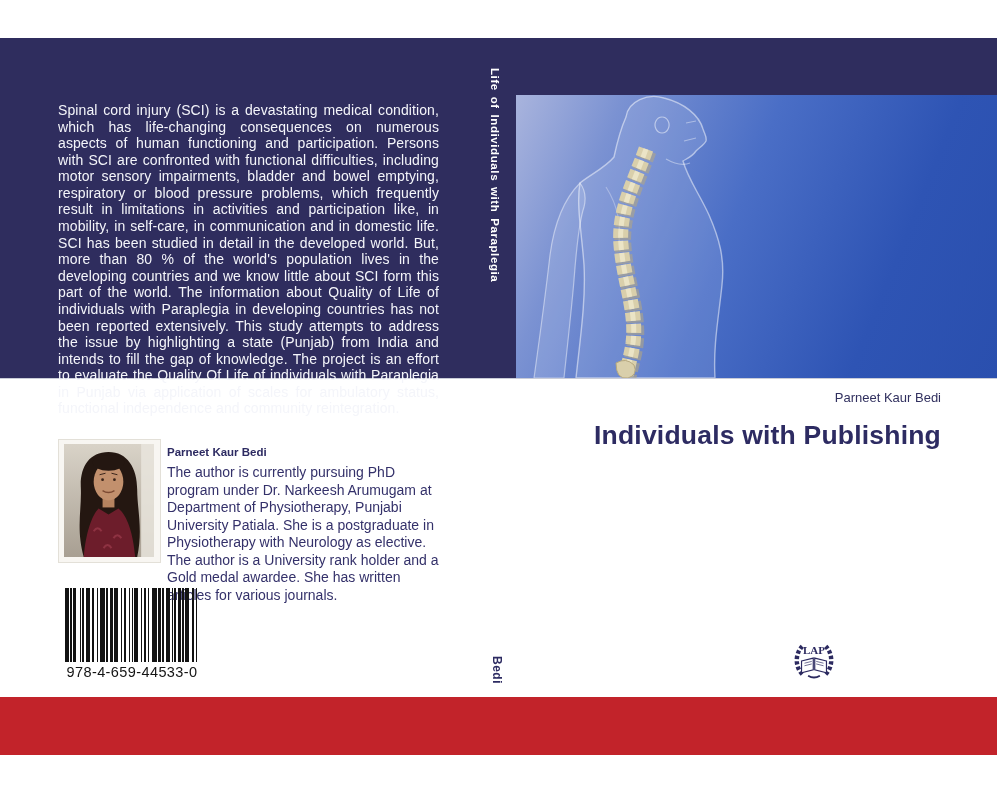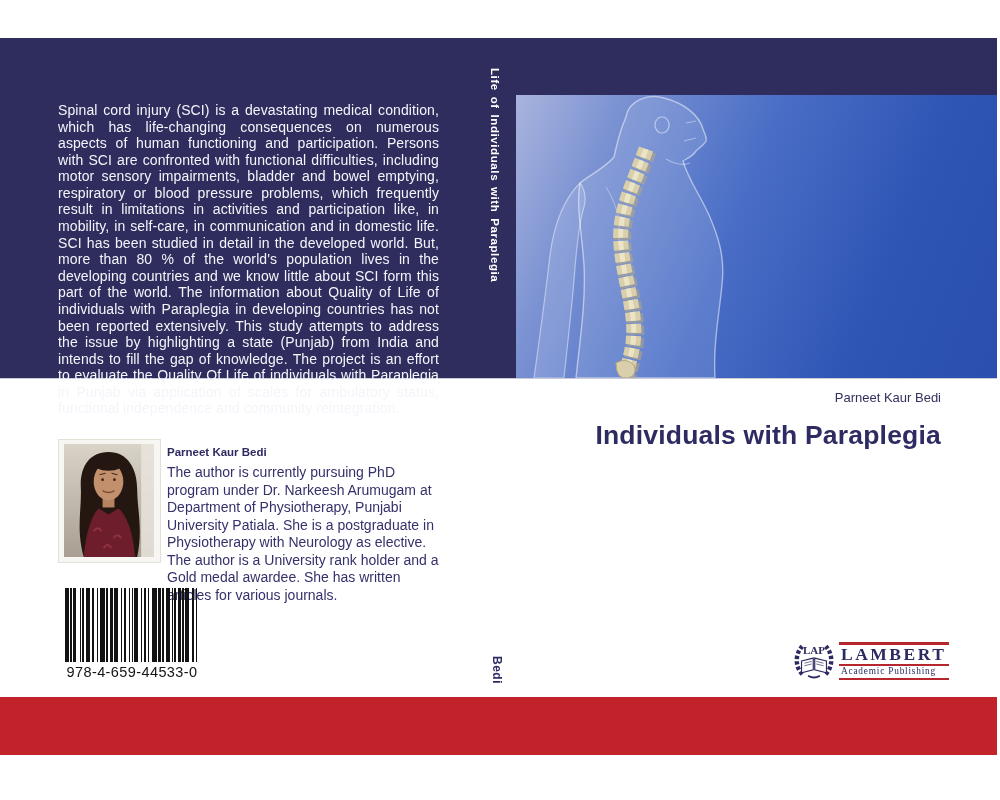--- a/index.html
+++ b/index.html
@@ -90,21 +90,21 @@
       <path d="M130,54 C118,88 102,116 105,150 C108,188 121,216 117,248 C115,262 112,270 110,280" fill="none" stroke="#d9cfab" stroke-width="15" stroke-dasharray="9 3"></path>
       <path d="M130,54 C118,88 102,116 105,150 C108,188 121,216 117,248 C115,262 112,270 110,280" fill="none" stroke="#efe8cd" stroke-width="5" stroke-dasharray="9 3" opacity="0.8"></path>
 
       <path d="M100,268 q10,-6 18,2 q4,10 -6,13 q-12,2 -12,-15 Z" fill="#d9cfab" stroke="#b6a87e" stroke-width="1"></path>
     </svg>
   </div>
 
   <div class="author-top-name">Parneet Kaur Bedi</div>
 
   <div class="front-title">
-    <div>Individuals with Paraplegia</div>
+    <div>Individuals with Publishing</div>
   </div>
 
   <div class="photo-frame">
     <svg viewBox="0 0 91 114" preserveAspectRatio="none">
       <defs>
         <linearGradient id="pgbg" x1="0" y1="0" x2="0" y2="1">
           <stop offset="0" stop-color="#d9d3c8"></stop>
             <stop offset="1" stop-color="#a89f92"></stop>
         </linearGradient>
       </defs>
@@ -205,24 +205,17 @@
         <path d="M46,50 C56,40 56,22 46,12" fill="none" stroke="#2c2a60" stroke-width="6" stroke-dasharray="4.5 3"></path>
 
         <text x="30" y="22" text-anchor="middle" font-family="Liberation Serif, serif" font-weight="bold" font-size="15" fill="#2c2a60">LAP</text>
 
         <path d="M13,32 L29,28 L29,44 L13,48 Z" fill="#ffffff" stroke="#2c2a60" stroke-width="1.6"></path>
         <path d="M47,32 L31,28 L31,44 L47,48 Z" fill="#ffffff" stroke="#2c2a60" stroke-width="1.6"></path>
         <path d="M17,35 l10,-2.5 M17,38.5 l10,-2.5 M43,35 l-10,-2.5 M43,38.5 l-10,-2.5" stroke="#2c2a60" stroke-width="0.9"></path>
         <path d="M22,52 q8,5 16,0" fill="none" stroke="#2c2a60" stroke-width="2.5"></path>
       </svg>
     </div>
-    <div class="logo-textblock">
-      <div class="logo-rule"></div>
-      <div class="logo-name">LAMBERT</div>
-      <div class="logo-rule thin"></div>
-      <div class="logo-sub">Academic Publishing</div>
-      <div class="logo-rule thin"></div>
-    </div>
   </div>
 
   <div class="red-band"></div>
 
 </div>
 
 </body></html>

